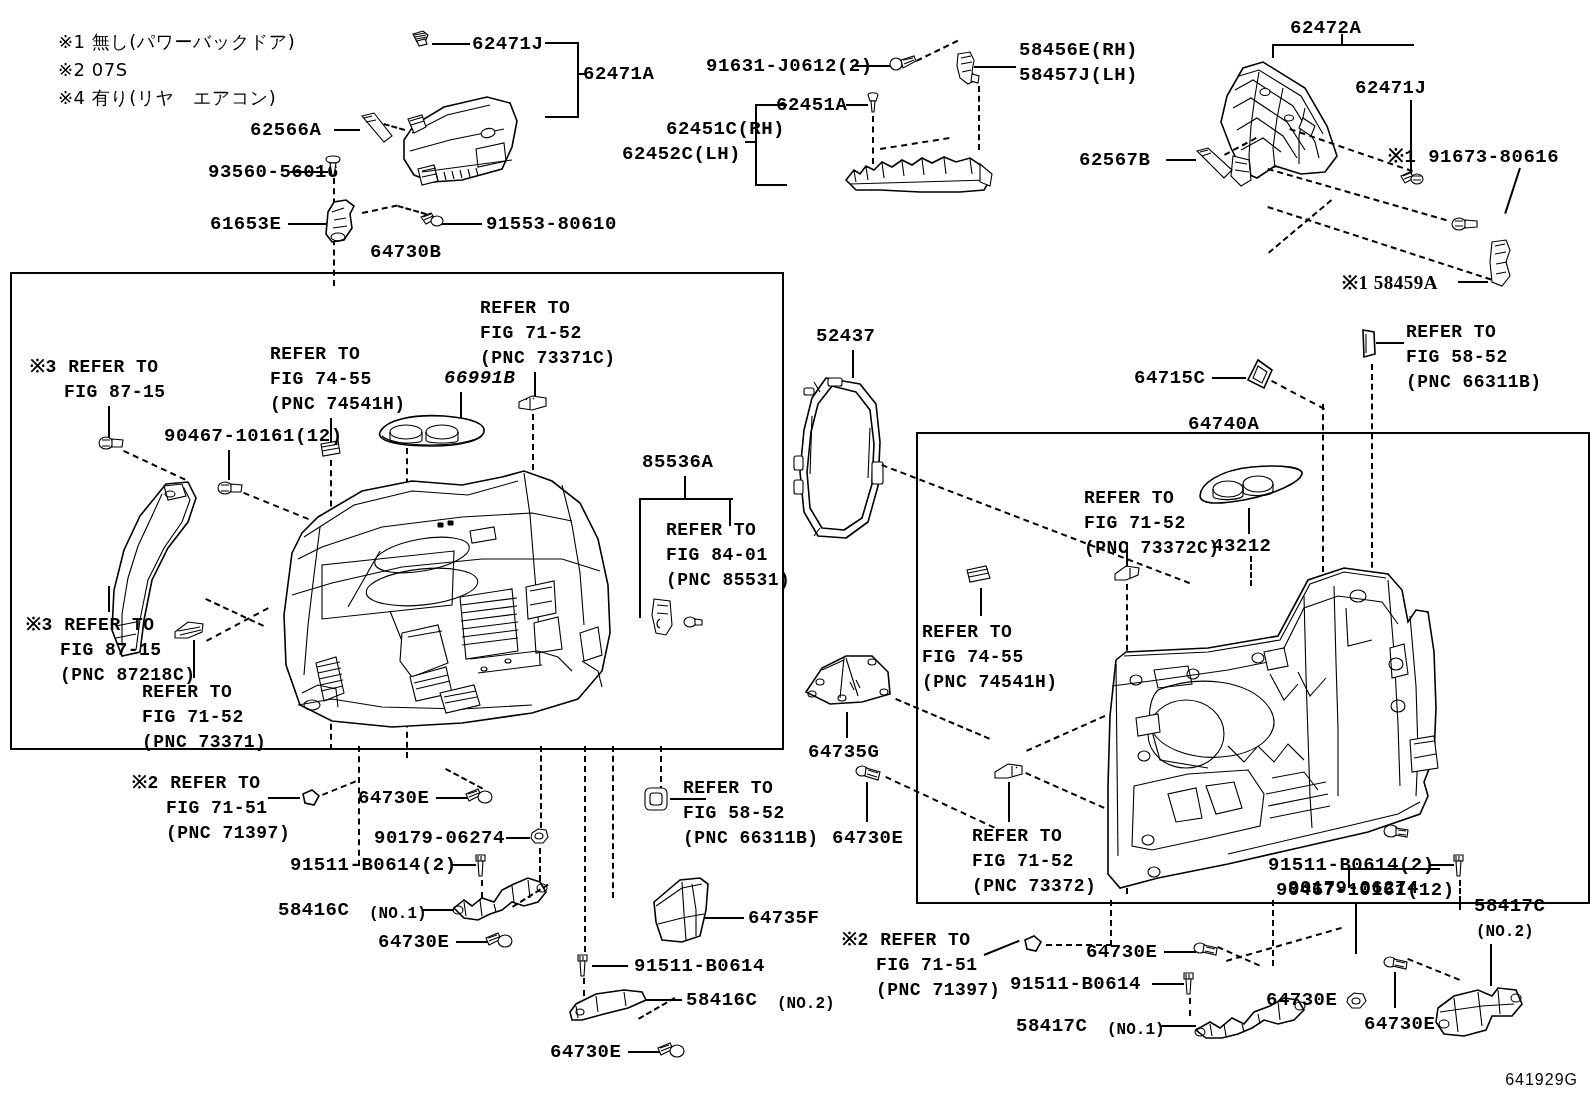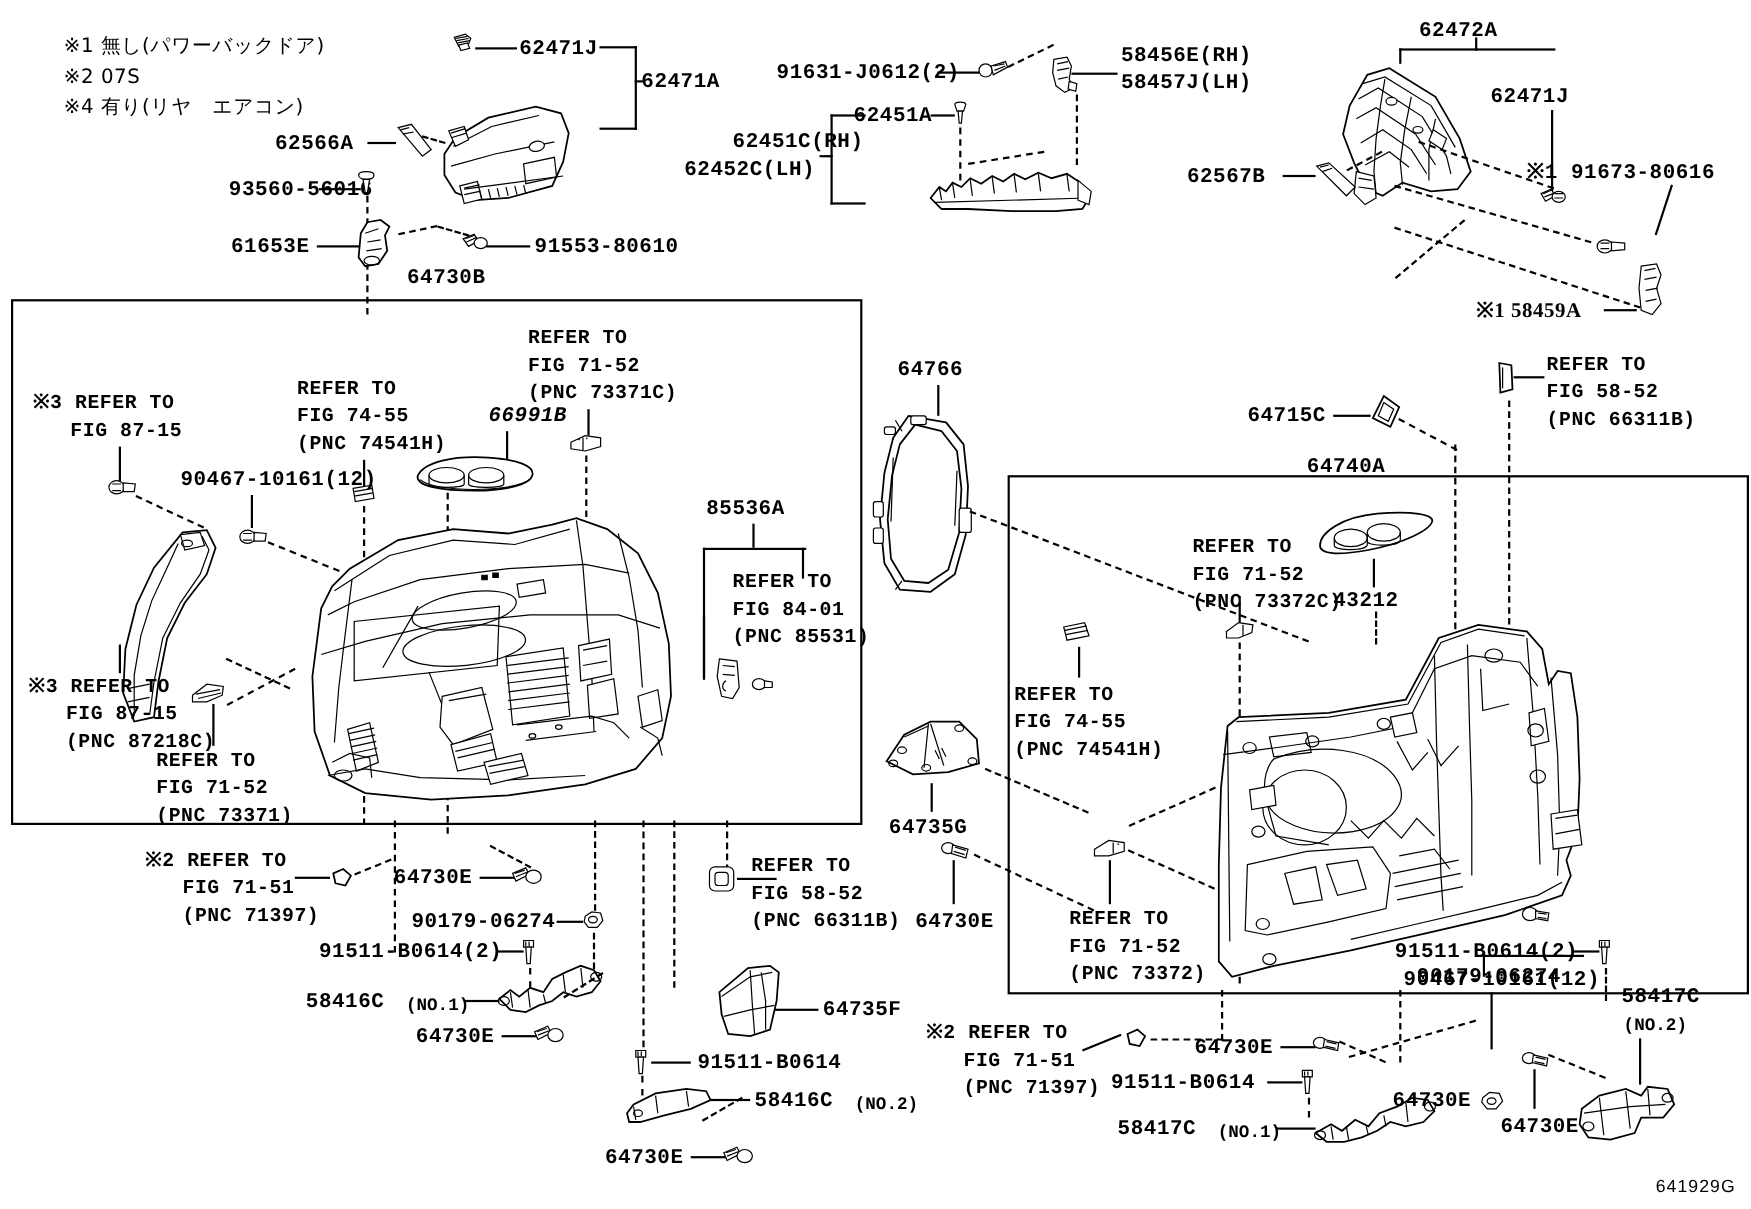--- a/index.html
+++ b/index.html
@@ -585,21 +585,21 @@
   <div class="art" style="left:648px; top:874px;">
     <svg width="80" height="74" viewBox="0 0 80 74">
       <path class="fillwht" d="M6 28 L32 6 L52 4 L60 10 L58 36 L52 62 L34 68 L14 66 L8 48 Z"></path>
       <path class="s2" d="M34 8 L36 40 L38 66"></path>
       <path class="s2" d="M8 32 L34 14 L54 10"></path>
       <path class="s2" d="M10 50 L34 44 L56 40"></path>
       <path class="s2" d="M44 10 L48 36 L48 62"></path>
     </svg>
   </div>
 
-  <div class="lbl" style="left:816px; top:324px;">64766</div>
+  <div class="lbl" style="left:816px; top:324px;">52437</div>
   <div class="ln v" style="left:852px; top:350px; height:28px;"></div>
   <div class="art" style="left:790px; top:372px;">
     <svg width="110" height="180" viewBox="0 0 110 180">
       <path class="s" d="M36 6 L70 12 L86 32 L90 70 L88 114 L78 150 L56 166 L28 164 L14 140 L10 100 L14 58 L22 26 Z"></path>
       <path class="s" d="M42 14 L66 20 L80 38 L84 72 L82 112 L72 146 L54 158 L32 156 L20 136 L17 100 L21 60 L28 32 Z"></path>
       <path class="s2" d="M24 10 L30 20 M30 156 L24 164"></path>
       <rect class="fillwht2" x="38" y="6" width="14" height="8" rx="2"></rect>
       <rect class="fillwht2" x="14" y="16" width="10" height="7" rx="2"></rect>
       <rect class="fillwht2" x="4" y="84" width="9" height="14" rx="2"></rect>
       <rect class="fillwht2" x="4" y="108" width="9" height="14" rx="2"></rect>

